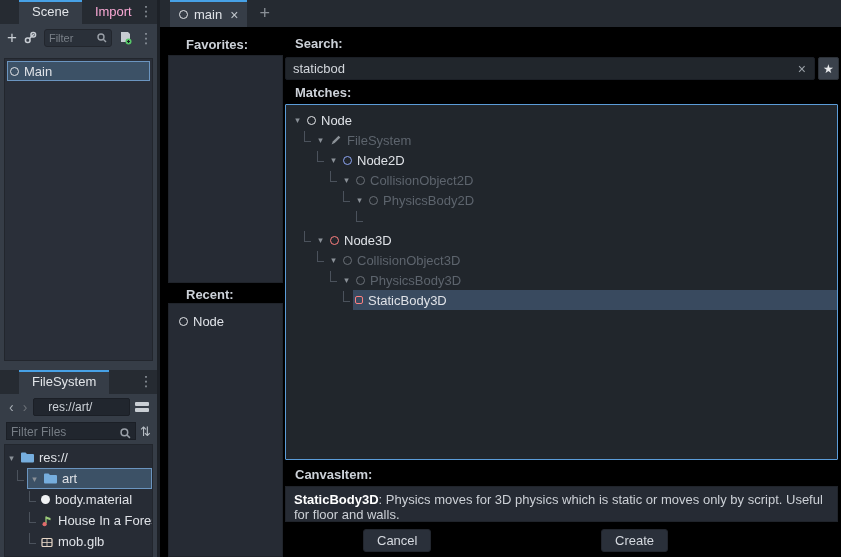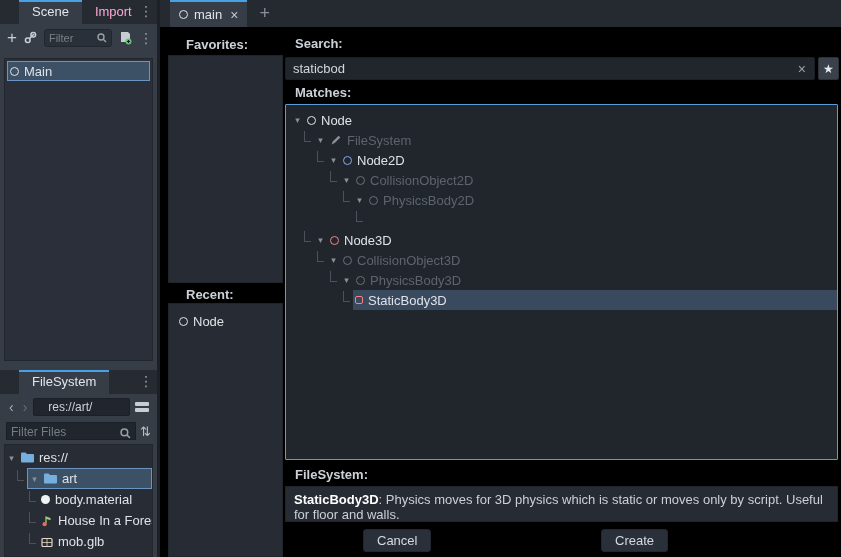--- a/index.html
+++ b/index.html
@@ -357,21 +357,21 @@
             <span class="ind" style="width:52px"></span>
             <span class="corner"></span>
             <span class="rowsel sel">
               <span class="ic sqr" style="border-color:#fc7f7f"></span>
               <span class="lbl">StaticBody3D</span>
             </span>
           </div>
         </div>
     </div>
 
-    <div class="sec-label" id="desc-label">FileSystem:</div>
+    <div class="sec-label" id="desc-label">CanvasItem:</div>
     <div class="panel" id="desc-panel">
       <b>StaticBody3D</b><span>: Physics moves for 3D physics which is static or moves only by script. Useful for floor and walls.</span>
     </div>
 
     <button class="btn" id="btn-cancel">Cancel</button>
     <button class="btn" id="btn-create">Create</button>
   </div>
 </div>
 
 </body></html>

